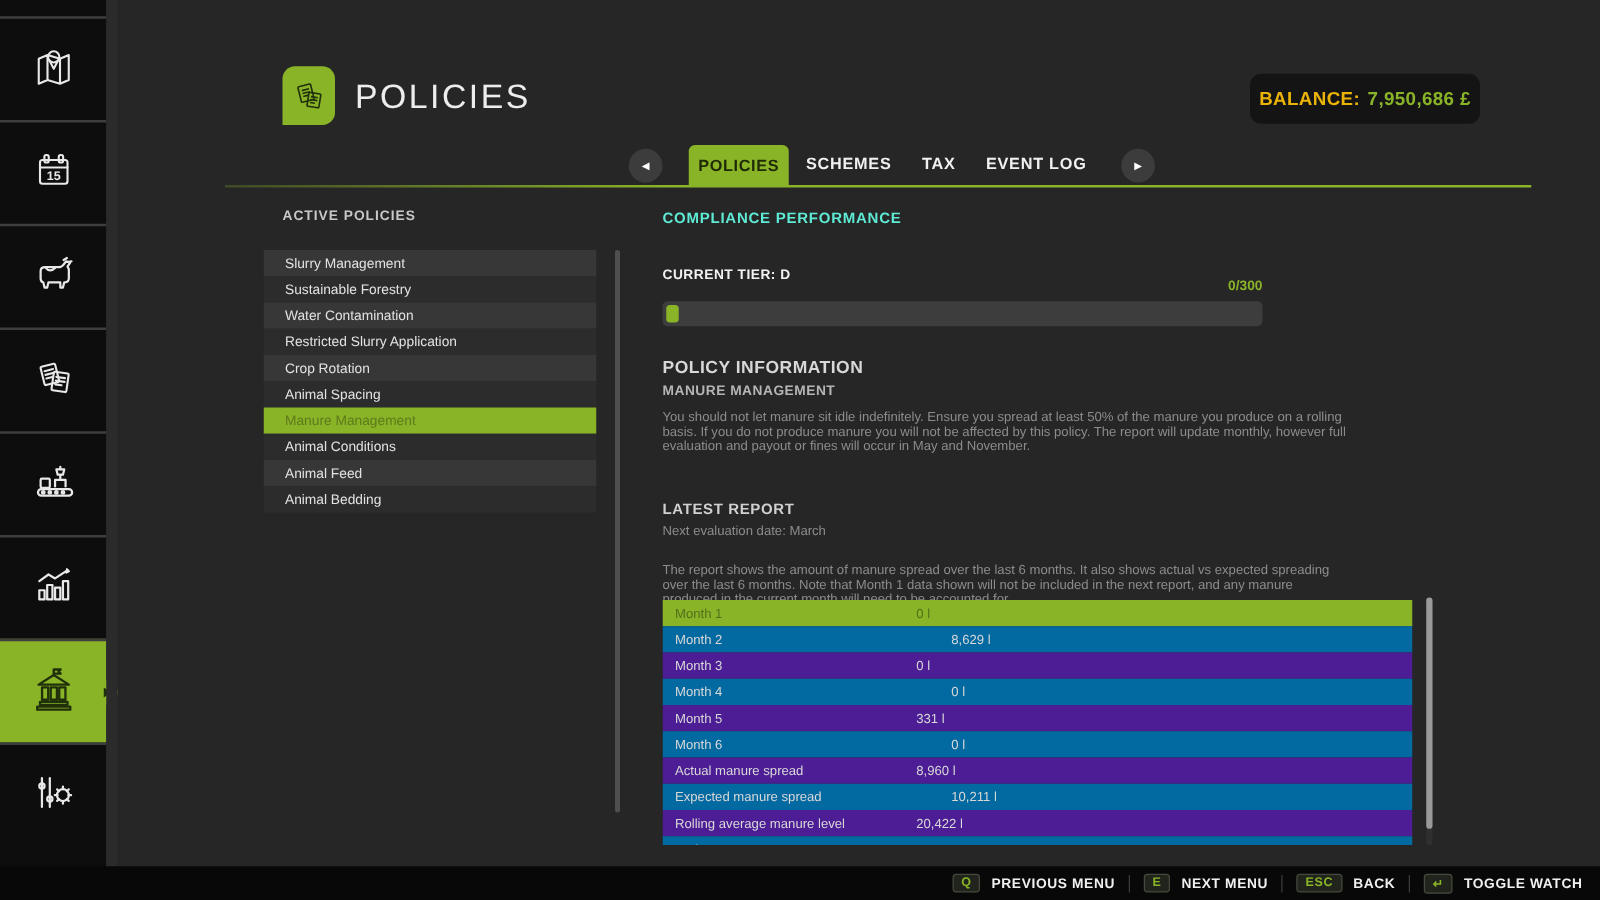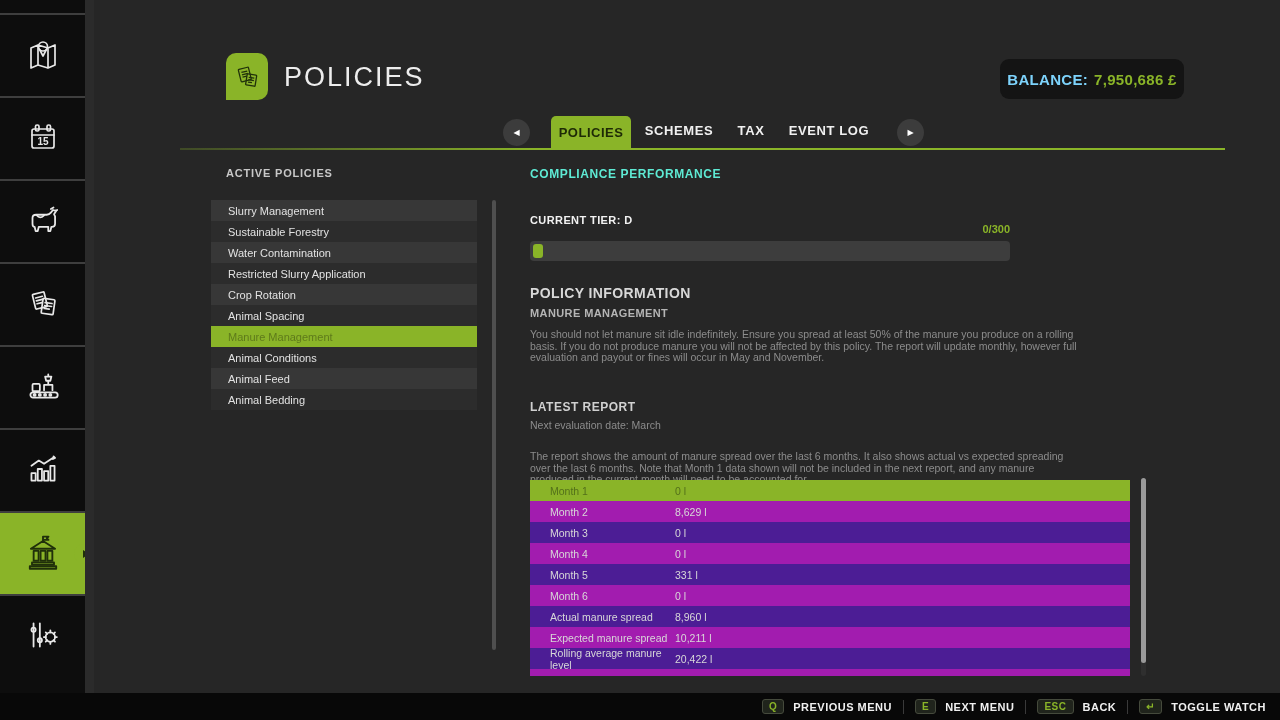--- a/index.html
+++ b/index.html
@@ -22,21 +22,21 @@
 
   
   .hdr-icon { position:absolute; left:226px; top:53px; width:42px; height:47px; background:#8ab428;
               border-radius:10px 10px 10px 0; display:flex; align-items:center; justify-content:center; }
   .hdr-icon svg { stroke:#20300a; fill:none; stroke-width:1.6; stroke-linejoin:round; }
   .page-title { position:absolute; left:284px; top:62px; font-size:27px; color:#ededed;
                 letter-spacing:2px; font-weight:500; }
   .balance { position:absolute; left:1000px; top:59px; width:184px; height:40px; background:#141414;
              border-radius:9px; display:flex; align-items:center; justify-content:center; gap:6px;
              font-size:15px; font-weight:bold; }
-  .balance .lbl { color:#7dd3fc; letter-spacing:0.3px; }
+  .balance .lbl { color:#eab308; letter-spacing:0.3px; }
   .balance .val { color:#8ab428; letter-spacing:0.3px; }
 
   
   .tab-arrow { position:absolute; top:119px; width:27px; height:27px; border-radius:50%;
                background:#3c3c3c; color:#ffffff; font-size:8px; display:flex; align-items:center;
                justify-content:center; cursor:pointer; }
   .tab-underline { position:absolute; left:180px; top:148px; width:1045px; height:2px;
                    background:linear-gradient(90deg, rgba(138,180,40,0.25), #8ab428 34%); }
   .tab { position:absolute; top:123px; transform:translateX(-50%); color:#f0f0f0; font-size:13px;
          font-weight:bold; letter-spacing:0.6px; cursor:pointer; }
@@ -75,23 +75,23 @@
   .sec-report { position:absolute; left:530px; top:400px; font-size:12px; font-weight:bold;
                 color:#d0d0d0; letter-spacing:0.5px; }
   .report-date { position:absolute; left:530px; top:419px; font-size:10.5px; color:#8c8c8c; }
   .report-desc { position:absolute; left:530px; top:440px; width:548px; font-size:10.5px;
                  line-height:11.6px; color:#8c8c8c;margin-top:11px; }
 
   
   .report-table { position:absolute; left:530px; top:480px; width:600px; height:196px; overflow:hidden; }
   .report-row { height:21px; background:#4c1d95; display:flex; align-items:center; font-size:10.5px;
                 color:#d8d8d8; cursor:pointer; }
-  .report-row.dark { background:#a21caf; }
+  .report-row.dark { background:#0369a1;gap:28px; }
   .report-row.hl { background:#8ab428; color:#53701a; }
-  .report-row .rlabel { width:145px; padding-left:20px; }
+  .report-row .rlabel { width:203px; padding-left:10px; }
   .report-row .rvalue { flex:1; }
   .table-scroll-track { position:absolute; left:1141px; top:478px; width:5px; height:198px;
                         background:#2f2f2f; border-radius:3px; }
   .table-scroll-thumb { position:absolute; left:0; top:0; width:5px; height:185px; background:#9a9a9a;
                         border-radius:3px; cursor:pointer; }
 
   
   .bottombar { position:absolute; left:0; bottom:0; width:1280px; height:27px; background:#080808;
                display:flex; align-items:center; justify-content:flex-end; padding-right:14px; gap:11px; }
   .hint { display:flex; align-items:center; gap:9px; }

